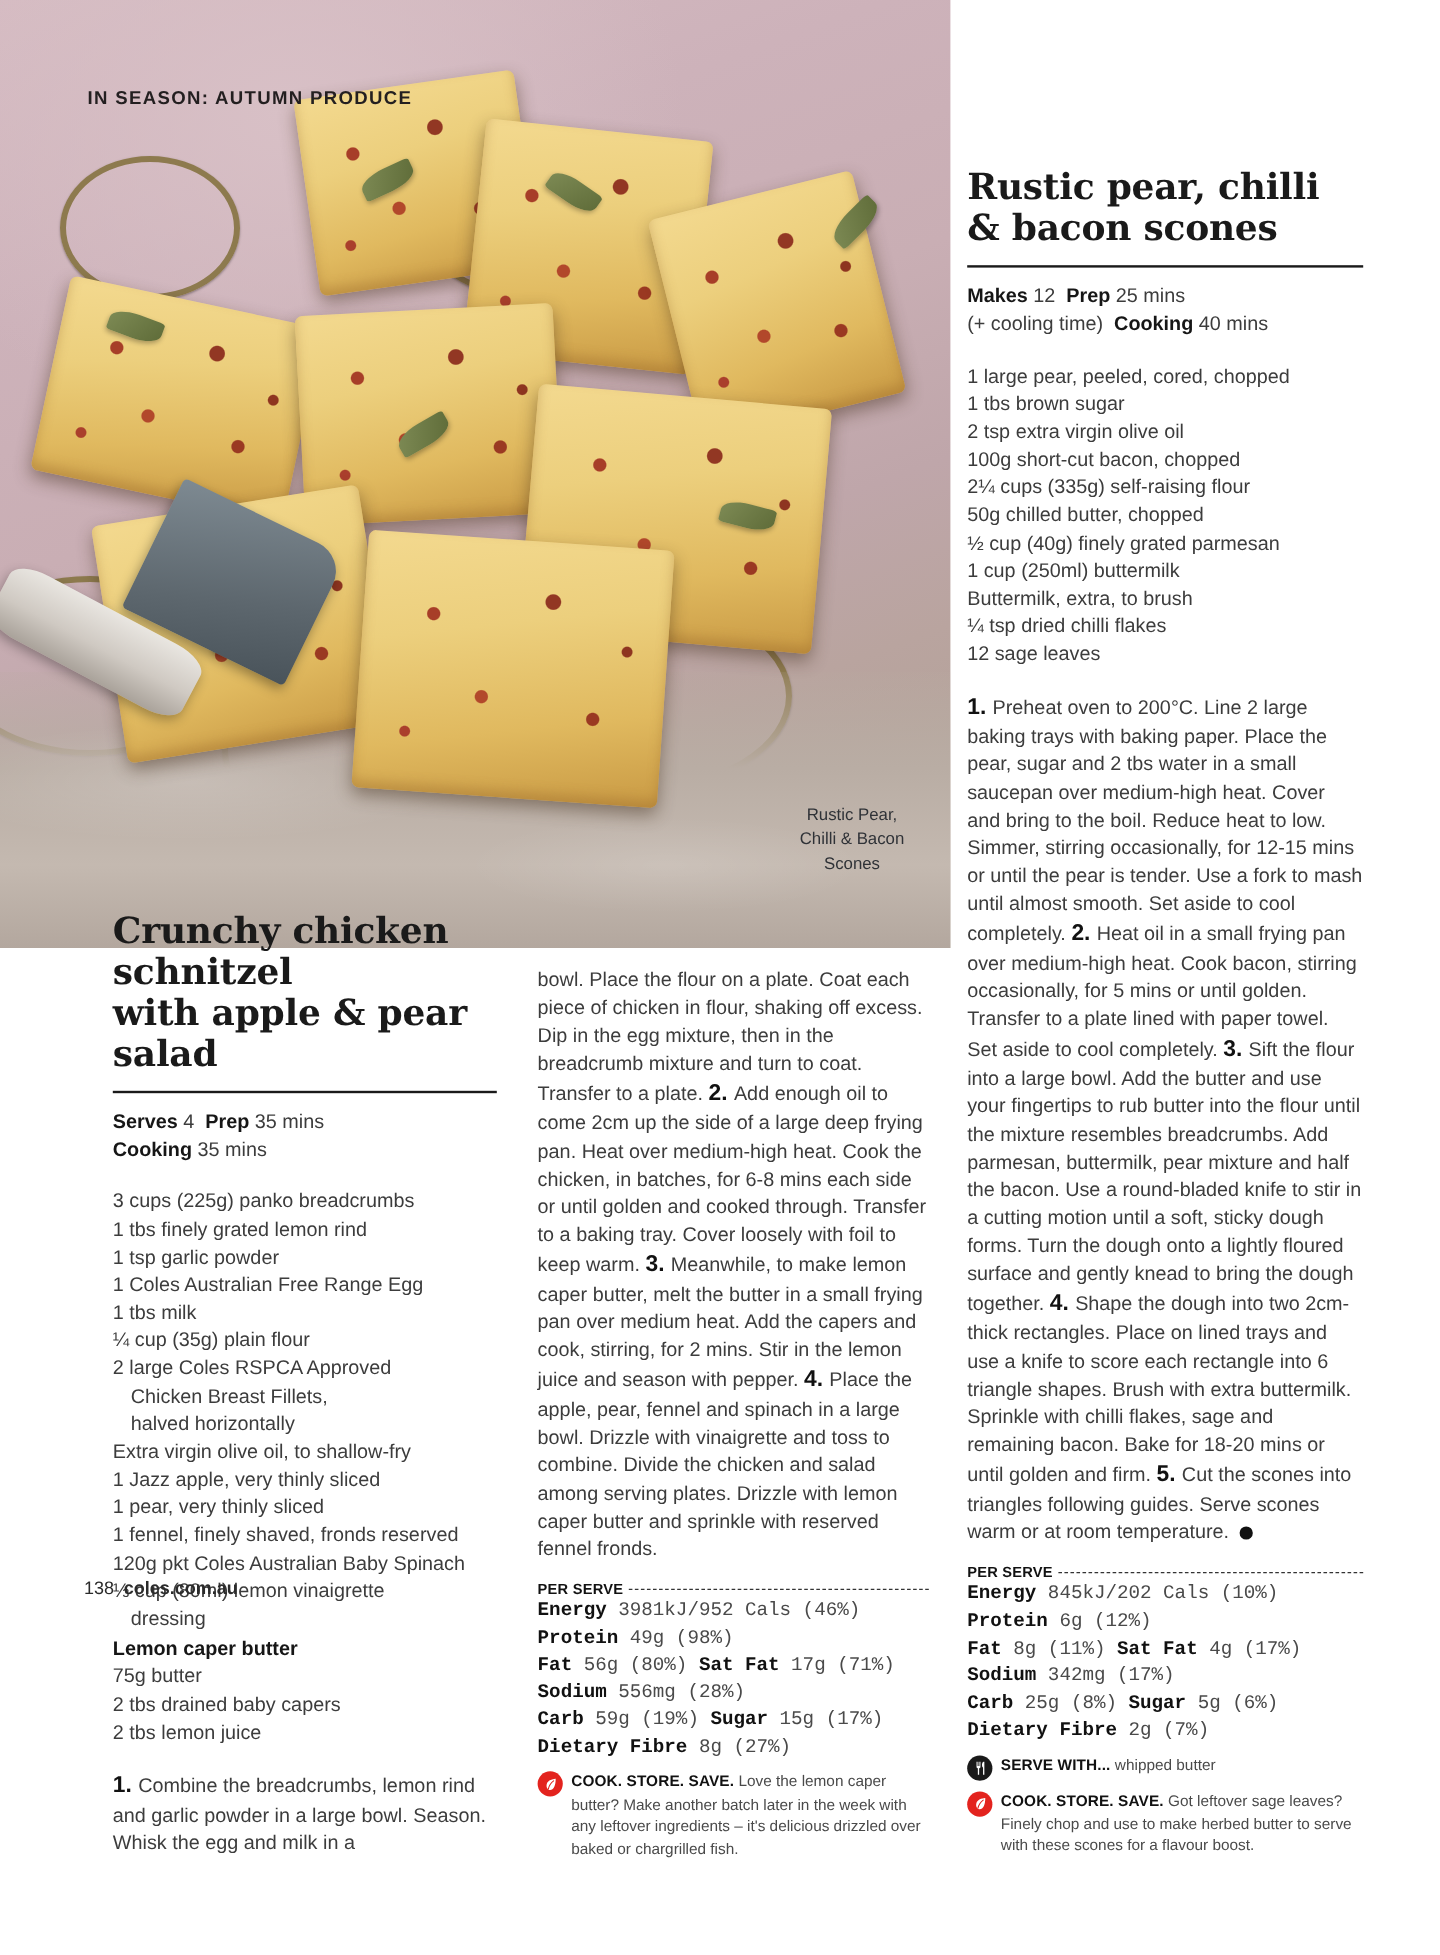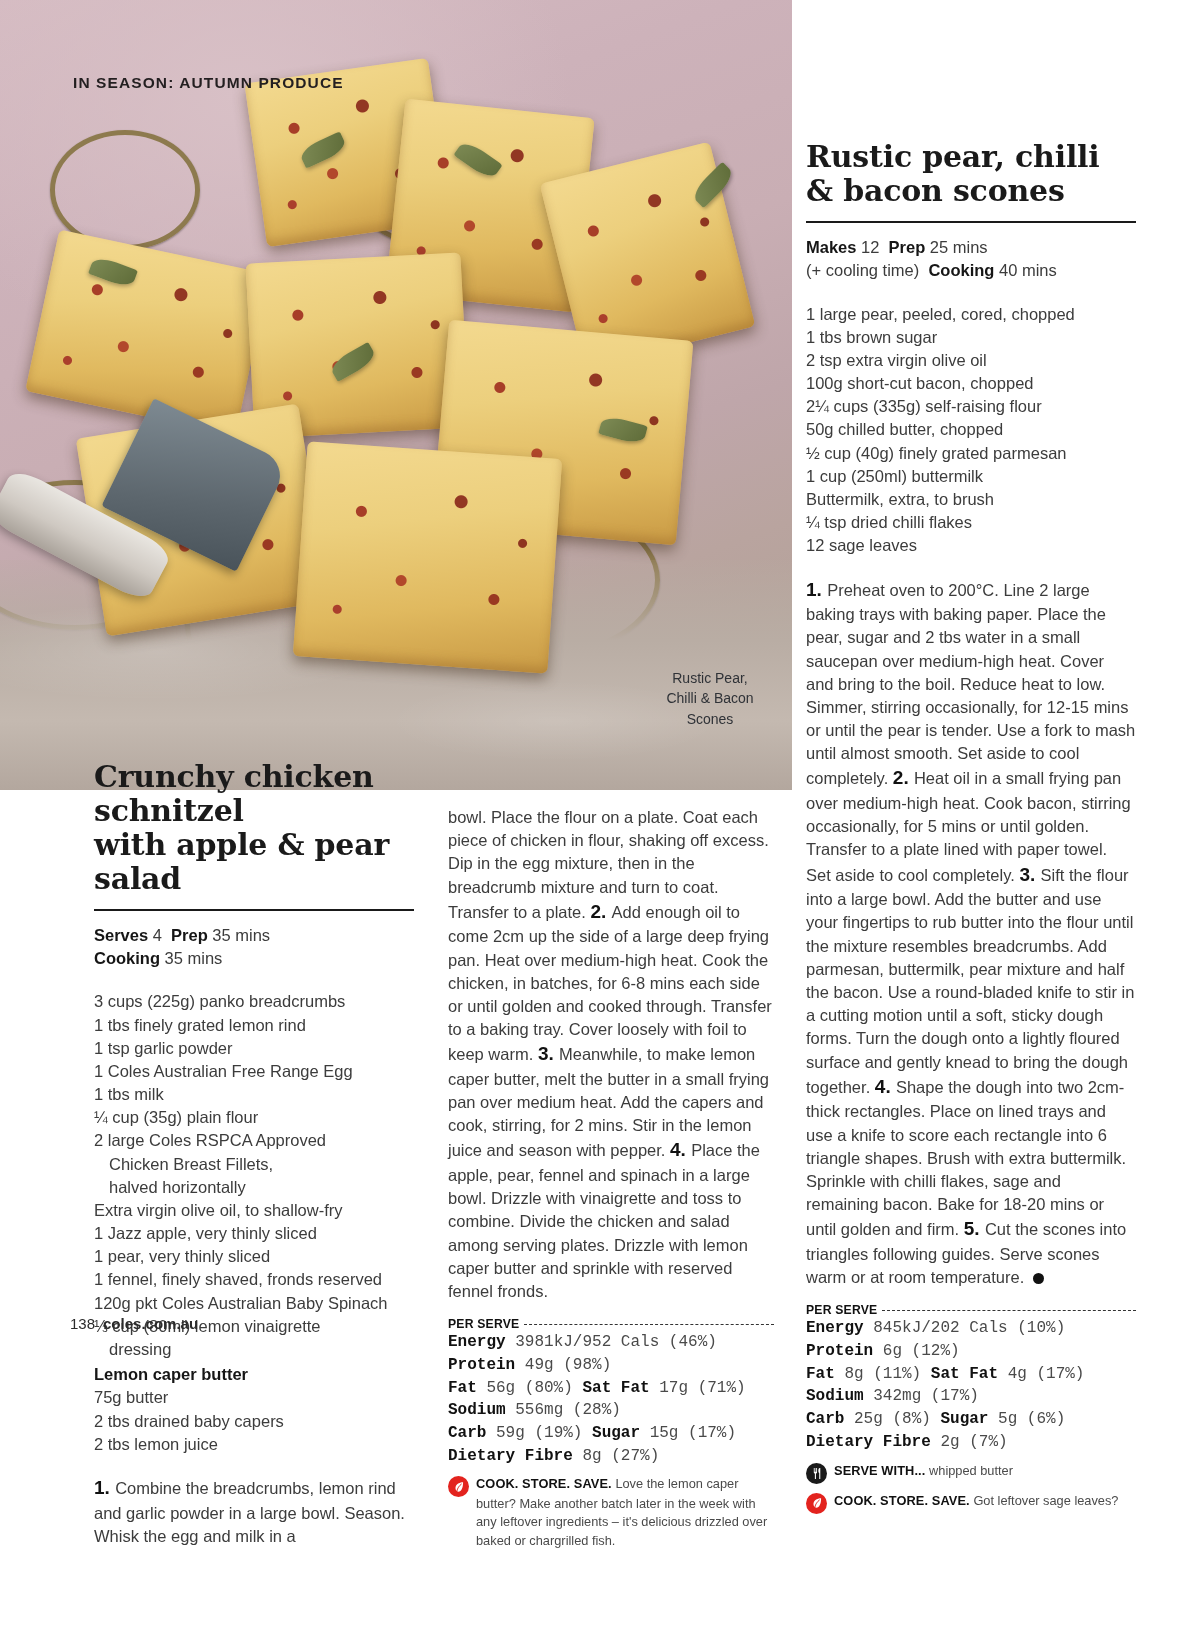--- a/index.html
+++ b/index.html
@@ -241,20 +241,21 @@
         </div>
         <div class="tipline">
           <span class="icon-badge icon-red">
             <svg width="14" height="14" viewBox="0 0 24 24">
               <path d="M19 4S7 4.5 6 12.5C5.4 17 8 20 11 20c5 0 8-6 8-16z" fill="#fff"></path>
               <path d="M16 7C12 10 9.5 14 8.5 18.5" stroke="#e3231e" stroke-width="1.6" fill="none" stroke-linecap="round"></path>
             </svg>
           </span>
           <div>
             <div class="tiptext"><b>COOK. STORE. SAVE. </b><span>Got leftover sage leaves?</span></div>
+            <div class="tipbody">Finely chop and use to make herbed butter to serve with these scones for a flavour boost.</div>
           </div>
         </div>
       </div>
   </div>
 
   <div class="col-left">
     <h1 class="recipe-title" style="white-space:pre-line;">Crunchy chicken schnitzel
 with apple &amp; pear salad</h1>
     <div class="title-rule"></div>
     <div class="meta">

